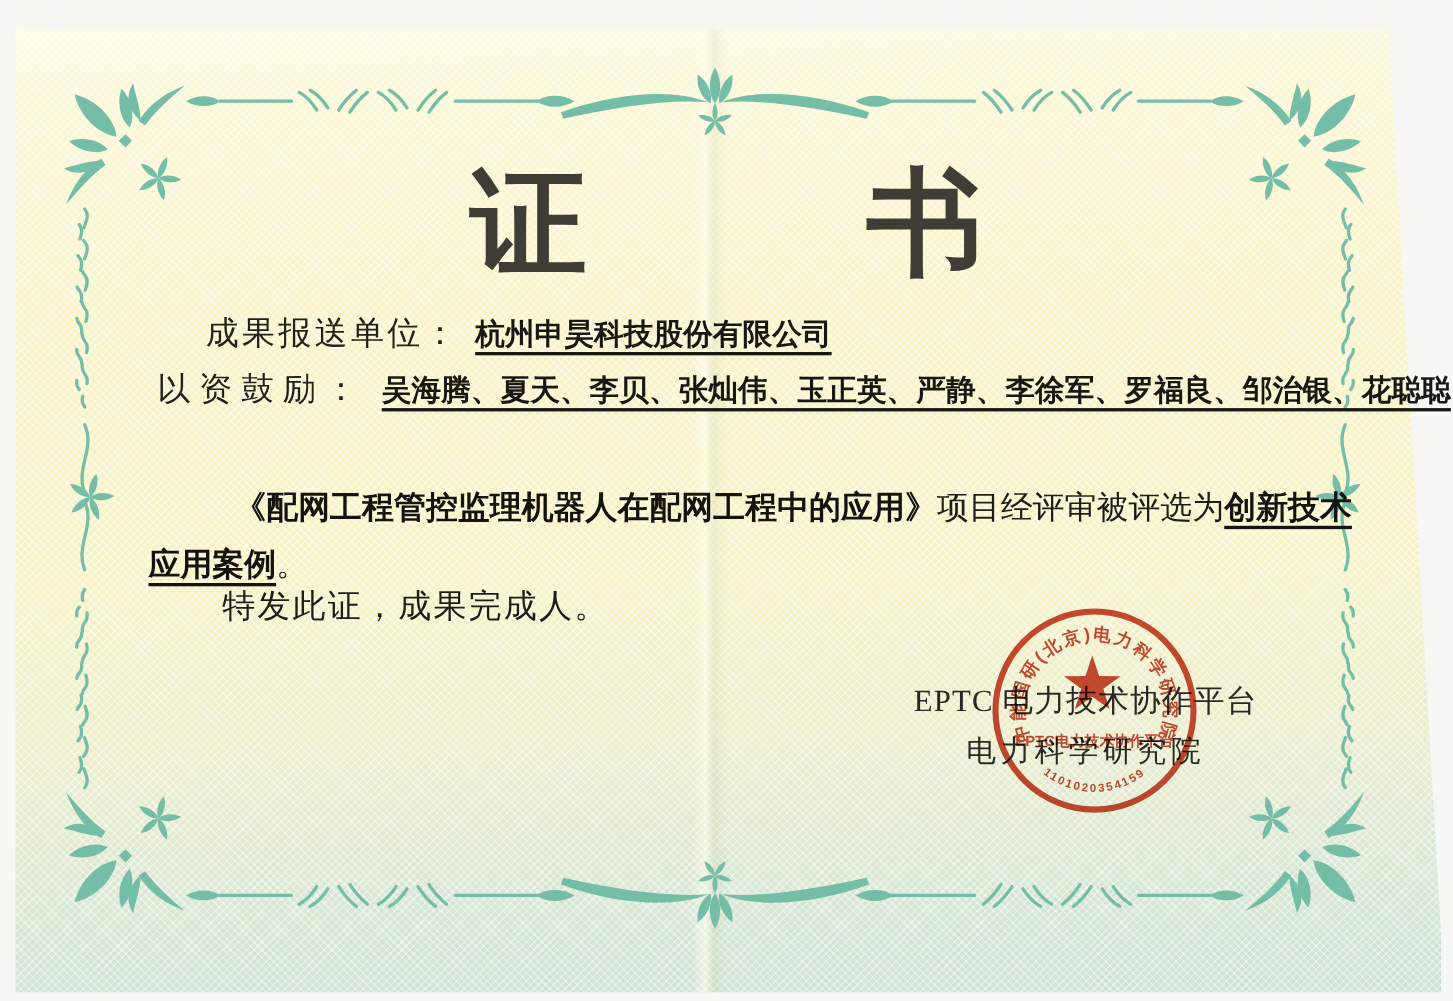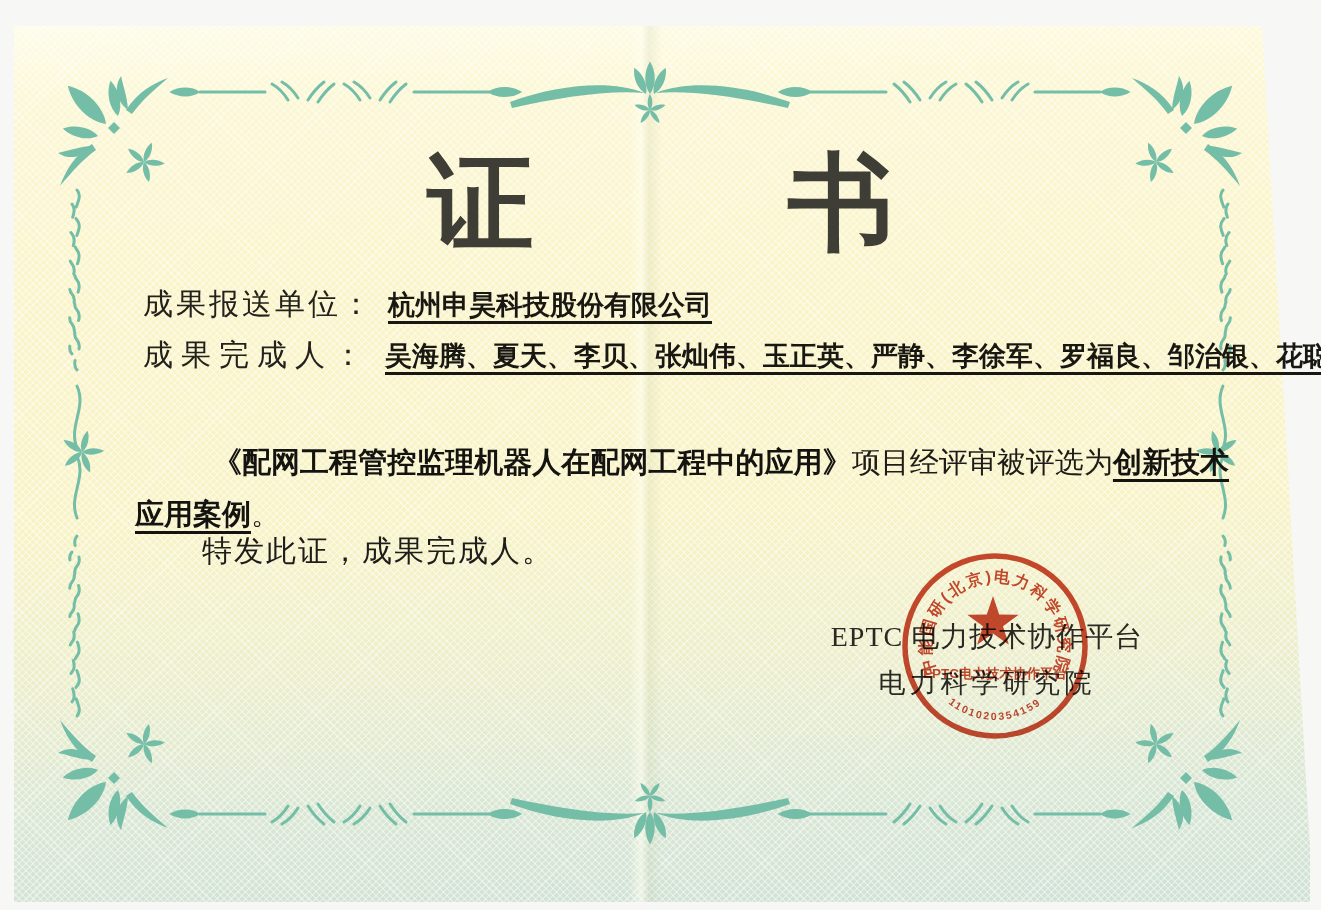--- a/index.html
+++ b/index.html
@@ -29,21 +29,21 @@
   svg{display:block;}
   .border-art{position:absolute;left:0;top:0;}
   .st{stroke:#74bda6;stroke-width:3;fill:none;stroke-linecap:round;}
   
   .title-row{
     position:absolute;left:0;top:146px;width:1321px;
     display:flex;justify-content:center;gap:254px;
     font-size:106px;font-weight:700;color:#3f3e36;line-height:1.1;
   }
   .field{position:absolute;color:#23211c;font-size:30px;line-height:41px;}
-  .f-label{letter-spacing:3px;}
+  .f-label{letter-spacing:3px;margin-left:44px;}
   .f-label2{letter-spacing:8px;}
   .f-value{
     font-family:"Liberation Sans", sans-serif;font-weight:700;font-size:27px;
     margin-left:14px;color:#181712;
     text-decoration:underline;text-decoration-thickness:2.5px;text-underline-offset:7px;
   }
   .field1{left:143px;top:283px;}
   .field2{left:143px;top:334px;width:1022px;padding-left:232px;text-indent:-232px;}
   .body-par{
     position:absolute;left:135px;top:436px;width:1094px;
@@ -151,21 +151,21 @@
 
   <div class="title-row">
     <span>证</span>
     <span>书</span>
   </div>
 
   <div class="field field1">
     <span class="f-label">成果报送单位：</span><span class="f-value">杭州申昊科技股份有限公司</span>
   </div>
   <div class="field field2">
-    <span class="f-label2">成果完成人：</span><span class="f-value">吴海腾、夏天、李贝、张灿伟、玉正英、严静、李徐军、罗福良、邹治银、花聪聪</span>
+    <span class="f-label2">以资鼓励：</span><span class="f-value">吴海腾、夏天、李贝、张灿伟、玉正英、严静、李徐军、罗福良、邹治银、花聪聪</span>
   </div>
 
   <div class="body-par">
     <span class="b-strong">《配网工程管控监理机器人在配网工程中的应用》</span><span>项目经评审被评选为</span><span class="b-award">创新技术应用案例</span><span>。</span>
   </div>
 
   <div class="closing">特发此证，成果完成人。</div>
 
   <div class="issuer-block">
     <div class="issuer-line">EPTC 电力技术协作平台</div>

